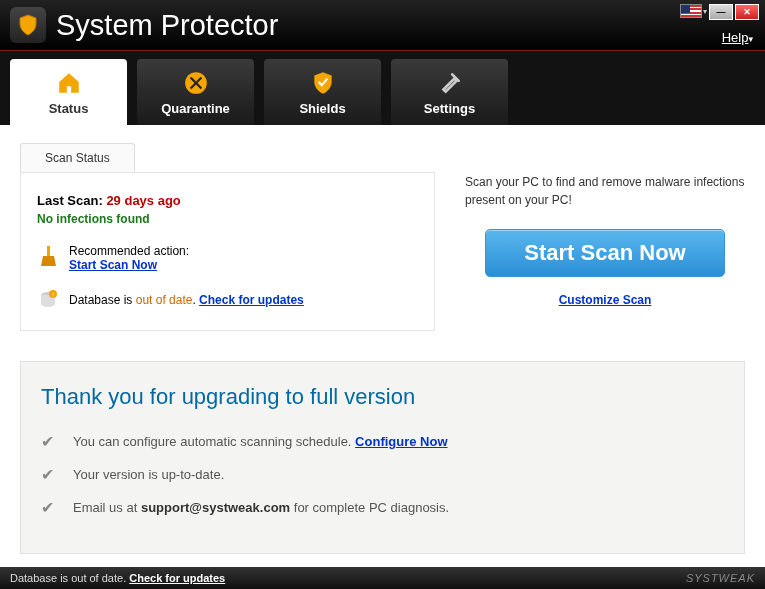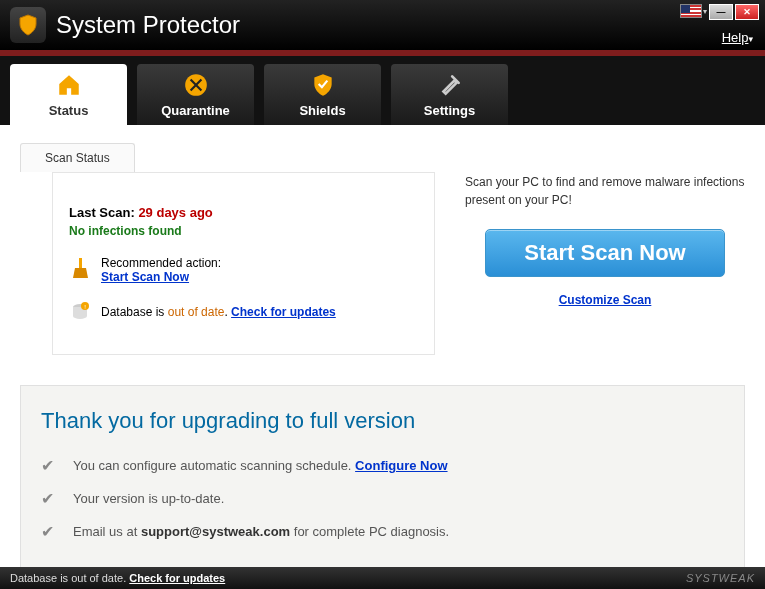--- a/index.html
+++ b/index.html
@@ -1,41 +1,41 @@
 <!DOCTYPE html>
 <html><head>
 <meta charset="utf-8">
 <style>
 * { margin: 0; padding: 0; box-sizing: border-box; font-family: Arial, sans-serif; }
 body { width: 765px; height: 589px; background: #fff; overflow: hidden; position: relative; }
 
 .titlebar { height: 50px; background: linear-gradient(to bottom, #222, #000); display: flex; align-items: center; padding: 0 10px; position: relative; }
 .logo-box { width: 36px; height: 36px; background: linear-gradient(to bottom, #444, #222); border-radius: 6px; display: flex; align-items: center; justify-content: center; margin-right: 10px; }
-.app-title { color: #fff; font-size: 24px; font-weight: normal; }
+.app-title { color: #fff; font-size: 29px; font-weight: normal; }
 .titlebar-right { position: absolute; right: 6px; top: 4px; display: flex; gap: 2px; align-items: flex-start; }
 .flag { width: 22px; height: 14px; background: linear-gradient(to bottom, #c33 0%, #c33 14%, #fff 14%, #fff 28%, #c33 28%, #c33 42%, #fff 42%, #fff 57%, #c33 57%, #c33 71%, #fff 71%, #fff 85%, #c33 85%); position: relative; border: 1px solid #888; }
 .flag::before { content: ""; position: absolute; top: 0; left: 0; width: 9px; height: 8px; background: #236; }
 .flag-wrap { display: flex; align-items: center; gap: 1px; color: #ccc; font-size: 8px; }
 .win-btn { width: 24px; height: 16px; border: 1px solid #fff; background: linear-gradient(to bottom, #ddd, #aaa); font-size: 9px; display: flex; align-items: center; justify-content: center; font-weight: bold; cursor: pointer; }
 .win-btn.close-x { background: linear-gradient(to bottom, #f66, #c22); color: #fff; }
 .help-link { position: absolute; right: 12px; top: 30px; color: #fff; font-size: 13px; text-decoration: underline; cursor: pointer; }
 .help-link::after { content: " ▾"; font-size: 9px; text-decoration: none; display: inline-block; }
 
-.tabbar { height: 75px; background: #121212; border-top: 6px solid #7f1d1d; display: flex; padding: 8px 10px 0 10px; gap: 10px; }
+.tabbar { height: 75px; background: #121212; border-top: 1px solid #7f1d1d; display: flex; padding: 8px 10px 0 10px; gap: 10px; }
 .tab { width: 117px; background: linear-gradient(to bottom, #3a3a3a, #1a1a1a); border-radius: 4px 4px 0 0; display: flex; flex-direction: column; align-items: center; justify-content: center; color: #fff; font-size: 13px; font-weight: bold; cursor: pointer; gap: 4px; }
 .tab.active { background: #fff; color: #333; }
 .tab-icon { width: 28px; height: 28px; display: flex; align-items: center; justify-content: center; }
 
 .content { padding: 18px 20px 10px 20px; display: flex; gap: 30px; }
 .left-col { flex: 1; }
 .right-col { width: 280px; padding-top: 30px; text-align: center; }
 
 .scan-tab-wrap { display: flex; }
 .scan-tab { border: 1px solid #ddd; border-bottom: none; padding: 7px 24px; font-size: 12px; color: #333; background: #fafafa; border-radius: 3px 3px 0 0; }
-.status-panel { border: 1px solid #e5e5e5; padding: 32px 16px; font-size: 13px; margin-left: 32px; }
+.status-panel { border: 1px solid #e5e5e5; padding: 20px 16px; font-size: 13px; }
 .last-scan-row { margin-bottom: 4px; }
 .last-scan-label { font-weight: bold; }
 .last-scan-val { color: #b00; font-weight: bold; }
 .no-inf { color: #1a7a1a; font-weight: bold; margin-bottom: 18px; font-size: 12px; }
 .rec-row { display: flex; gap: 10px; margin-bottom: 18px; }
 .rec-icon { width: 22px; display: flex; align-items: flex-start; justify-content: center; }
 .rec-text { font-size: 12px; }
 .link-text { color: #0033cc; text-decoration: underline; font-weight: bold; cursor: pointer; }
 .db-row { display: flex; gap: 10px; align-items: center; font-size: 12px; }
 .out-of-date { color: #cc6600; }

